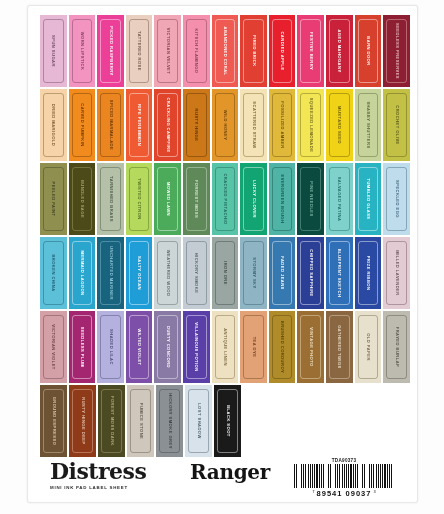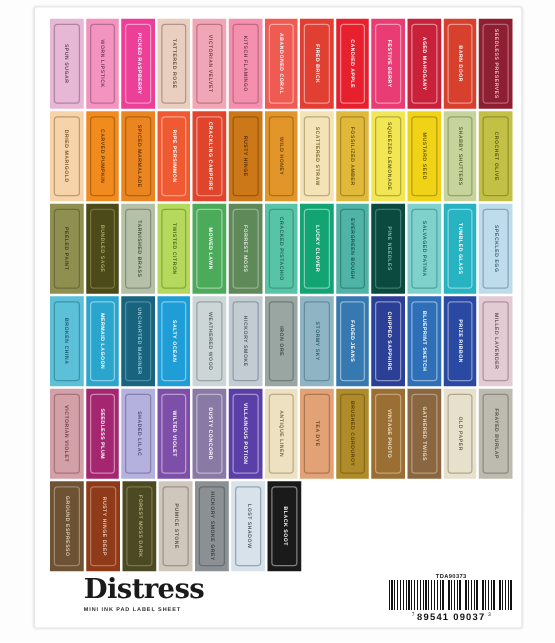--- a/index.html
+++ b/index.html
@@ -60,21 +60,21 @@
     font-size:4.1px;
     letter-spacing:0.45px;
     font-weight:700;
     font-family:"Liberation Sans", sans-serif;
     text-align:center;
     line-height:1;
   }
   
   #footer{
     position:absolute;
-    left:29px;
+    left:12px;
     top:452px;
     width:368px;
     height:42px;
   }
   #brand-distress{
     position:absolute;
     left:10px;top:2px;
     width:130px;
   }
   #brand-distress .word{
@@ -447,20 +447,23 @@
         </div>
       </div>
 
     <div id="footer">
 
       <div id="brand-distress">
         <div class="word">Distress</div>
         <div class="sub">MINI INK PAD LABEL SHEET</div>
       </div>
 
+      <div id="brand-ranger">
+        <div class="word">Ranger</div>
+      </div>
 
       <div id="barcode-block">
         <div id="sku">TDA90373</div>
         <div id="bars"></div>
         <div id="barnum">
           <span class="small">7</span>
           <span class="main">89541 09037</span>
           <span class="small">3</span>
         </div>
       </div>

